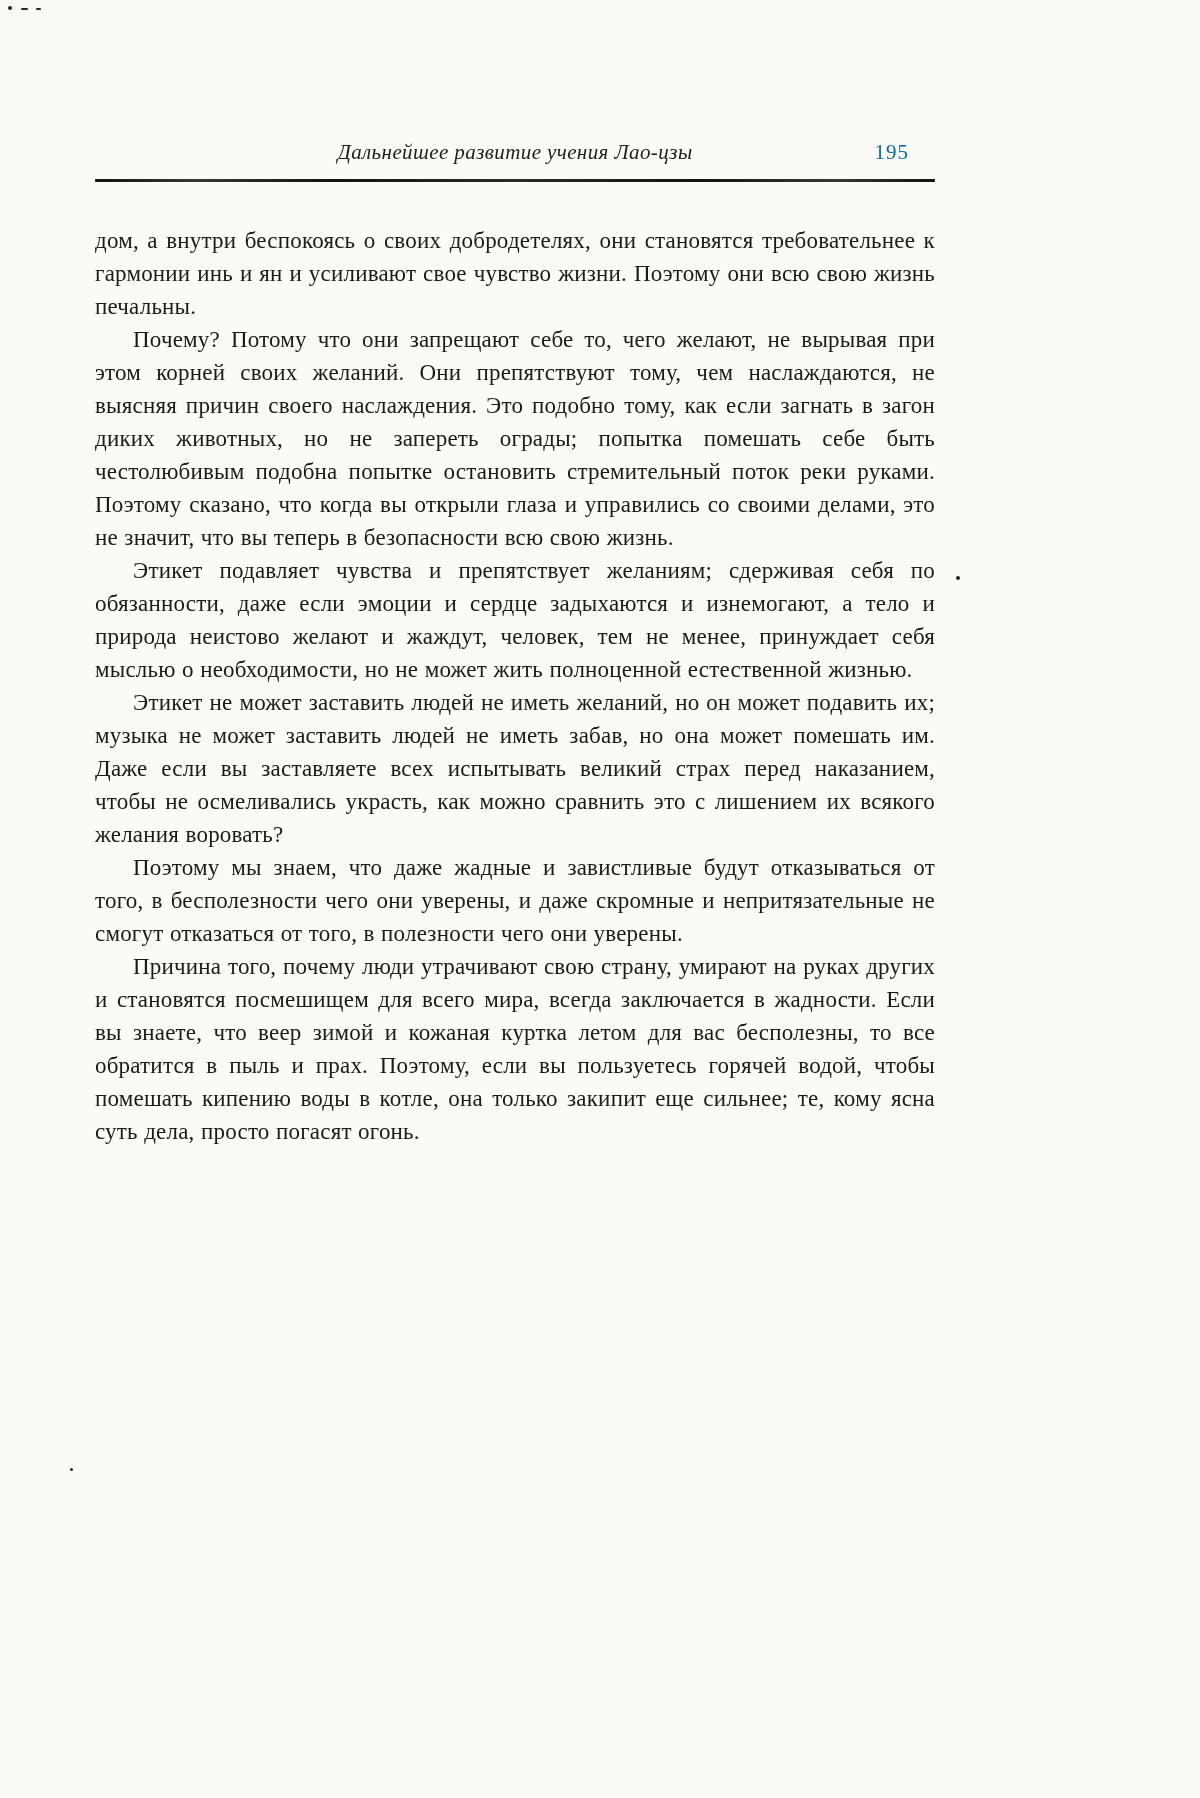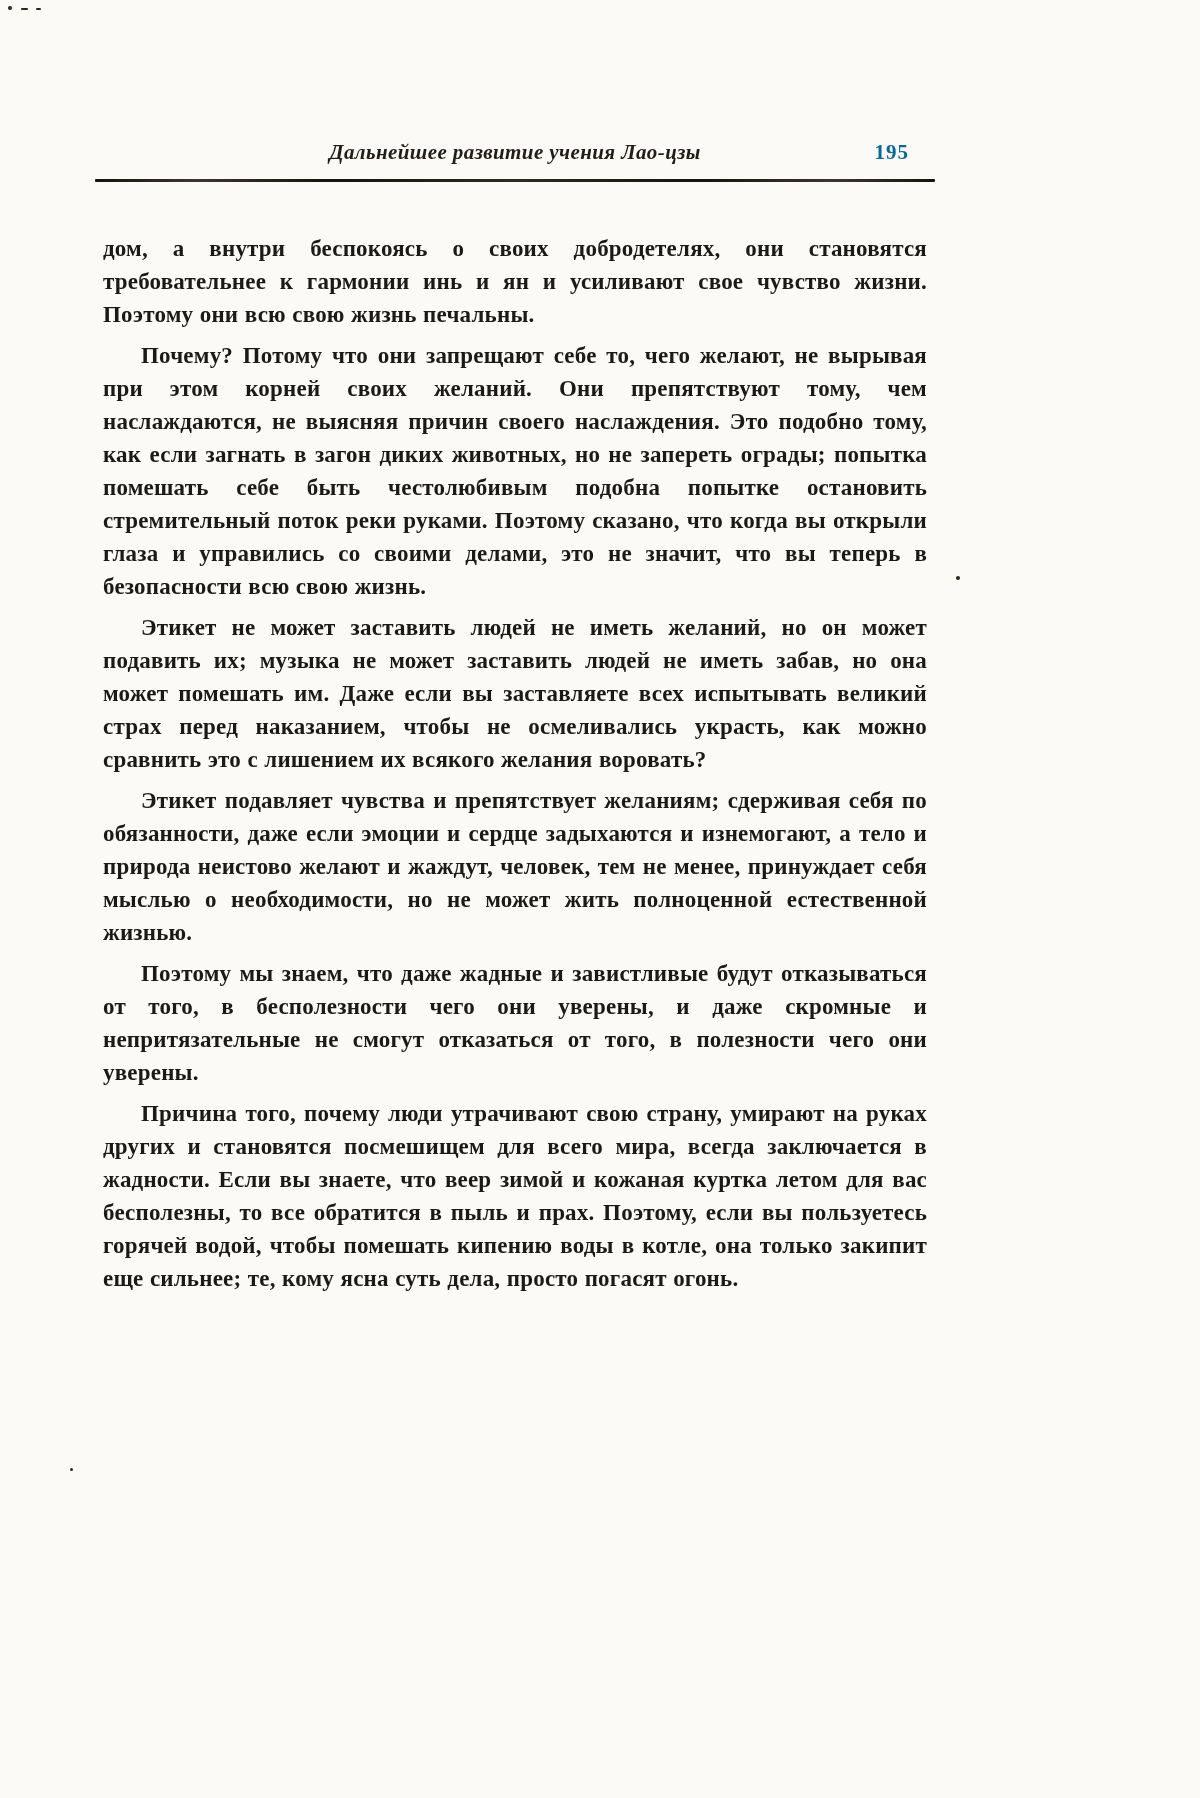--- a/index.html
+++ b/index.html
@@ -11,21 +11,21 @@
   body{
     width:1200px; height:1798px;
     background:var(--paper);
     font-family:"Liberation Serif","DejaVu Serif",serif;
     color:var(--ink);
     position:relative;
     overflow:hidden;
   }
   .page{
     position:absolute; inset:0;
-    width:1200px; height:1470px;font-weight:bold;
+    width:1200px; height:1470px;
   }
 
   
   .page-header{
     position:absolute;
     left:95px; top:140px;
     width:840px; height:30px;
     text-align:center;
   }
   .running-title{
@@ -50,21 +50,21 @@
     border-radius:1px;
   }
 
   
   .body-text{
     position:absolute;
     left:95px; top:224px;
     width:840px;
   }
   .para{
-    margin:8px;
+    margin:0;
     font-size:23px;
     line-height:33px;
     text-align:justify;
     letter-spacing:0.2px;
     word-spacing:0.5px;
     color:var(--ink);
   }
   .para.indent{ text-indent:38px; }
 
   
@@ -93,19 +93,19 @@
   <header class="page-header">
     <span class="running-title">Дальнейшее развитие учения Лао-цзы</span>
     <span class="page-number">195</span>
   </header>
 
   <div class="header-rule"></div>
 
   <main class="body-text">
       <p class="para">дом, а внутри беспокоясь о своих добродетелях, они становятся требовательнее к гармонии инь и ян и усиливают свое чувство жизни. Поэтому они всю свою жизнь печальны.</p>
       <p class="para indent">Почему? Потому что они запрещают себе то, чего желают, не вырывая при этом корней своих желаний. Они препятствуют тому, чем наслаждаются, не выясняя причин своего наслаждения. Это подобно тому, как если загнать в загон диких животных, но не запереть ограды; попытка помешать себе быть честолюбивым подобна попытке остановить стремительный поток реки руками. Поэтому сказано, что когда вы открыли глаза и управились со своими делами, это не значит, что вы теперь в безопасности всю свою жизнь.</p>
+      <p class="para indent">Этикет подавляет чувства и препятствует желаниям; сдерживая себя по обязанности, даже если эмоции и сердце задыхаются и изнемогают, а тело и природа неистово желают и жаждут, человек, тем не менее, принуждает себя мыслью о необходимости, но не может жить полноценной естественной жизнью.</p>
       <p class="para indent">Этикет не может заставить людей не иметь желаний, но он может подавить их; музыка не может заставить людей не иметь забав, но она может помешать им. Даже если вы заставляете всех испытывать великий страх перед наказанием, чтобы не осмеливались украсть, как можно сравнить это с лишением их всякого желания воровать?</p>
-      <p class="para indent">Этикет подавляет чувства и препятствует желаниям; сдерживая себя по обязанности, даже если эмоции и сердце задыхаются и изнемогают, а тело и природа неистово желают и жаждут, человек, тем не менее, принуждает себя мыслью о необходимости, но не может жить полноценной естественной жизнью.</p>
       <p class="para indent">Поэтому мы знаем, что даже жадные и завистливые будут отказываться от того, в бесполезности чего они уверены, и даже скромные и непритязательные не смогут отказаться от того, в полезности чего они уверены.</p>
       <p class="para indent">Причина того, почему люди утрачивают свою страну, умирают на руках других и становятся посмешищем для всего мира, всегда заключается в жадности. Если вы знаете, что веер зимой и кожаная куртка летом для вас бесполезны, то все обратится в пыль и прах. Поэтому, если вы пользуетесь горячей водой, чтобы помешать кипению воды в котле, она только закипит еще сильнее; те, кому ясна суть дела, просто погасят огонь.</p>
     </main>
 
 </div>
 
 </body></html>

